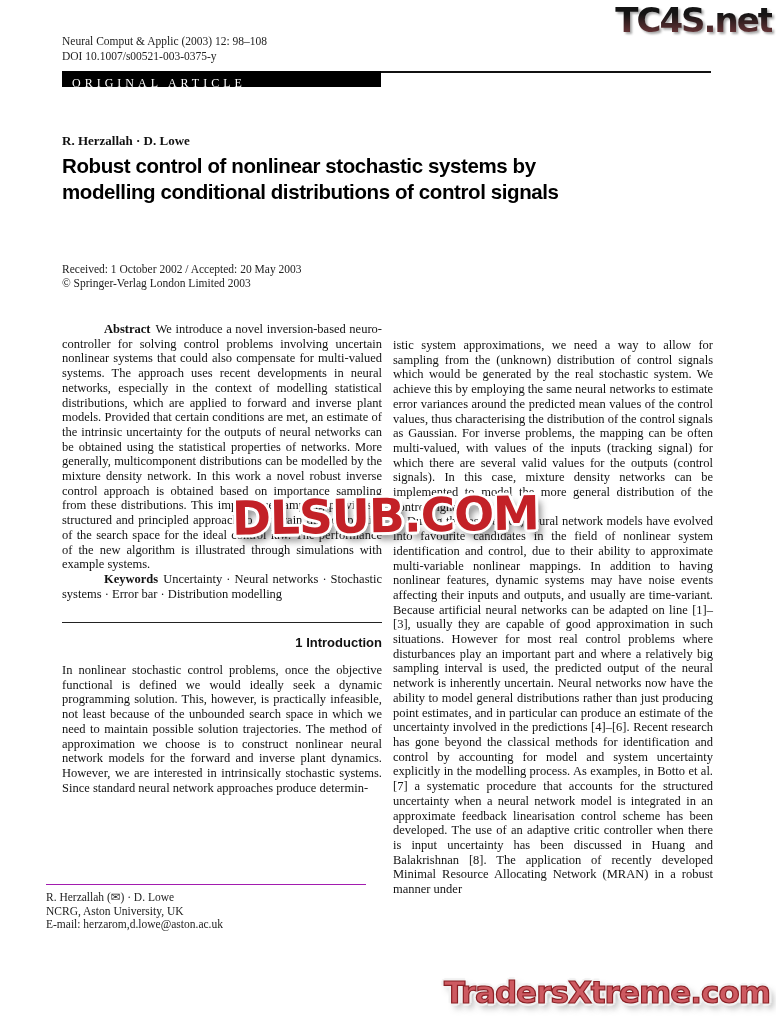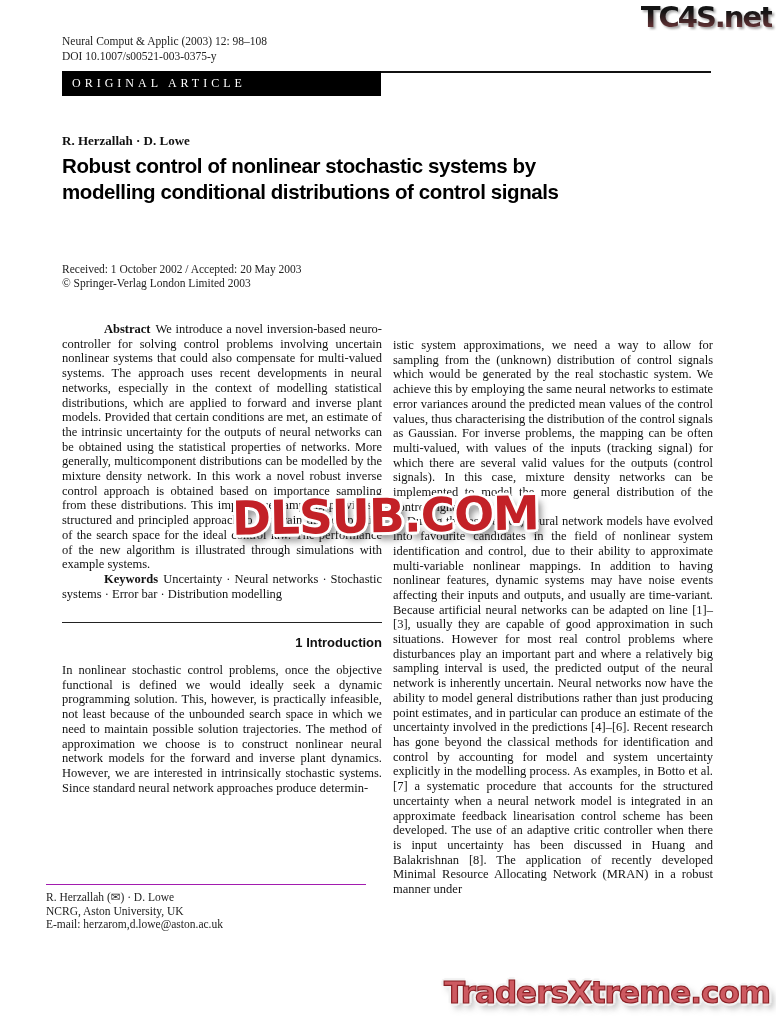--- a/index.html
+++ b/index.html
@@ -12,35 +12,35 @@
     font-family:"Liberation Serif", serif;
     color:#1a1a1a;
   }
   
   .journal-head{
     position:absolute;left:62px;top:34px;
     font-size:11.5px;line-height:14.5px;color:#222;
   }
   .article-banner{
     position:absolute;left:62px;top:71px;
-    width:309px;height:25px;
+    width:309px;height:16px;
     background:#000;color:#fff;
     font-size:12px;line-height:25px;
     letter-spacing:4px;padding-left:10px;
     font-family:"Liberation Serif", serif;
   }
   .banner-rule{
     position:absolute;left:381px;top:71px;
     width:330px;height:2px;background:#111;
   }
   
   .tc4s{
     position:absolute;top:0px;right:4px;
     font-family:"DejaVu Sans", sans-serif;
-    font-weight:bold;font-size:29px;letter-spacing:-2px;
+    font-weight:bold;font-size:34px;letter-spacing:-2px;
     color:#3a2426;
     background:linear-gradient(#141414 35%, #74393c 90%);
     text-shadow:2px 2px 2px rgba(120,120,120,0.6);
   }
   @supports (-webkit-background-clip: text){
     .tc4s{
       -webkit-background-clip:text;
       background-clip:text;
       -webkit-text-fill-color:transparent;
       text-shadow:none;

